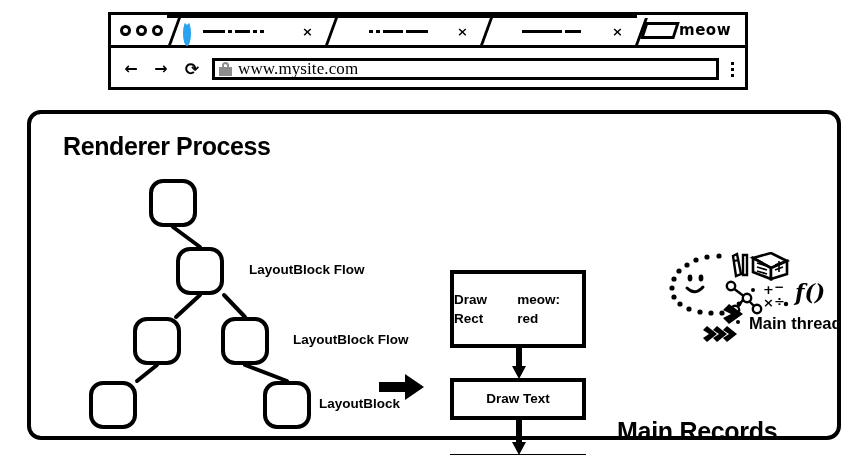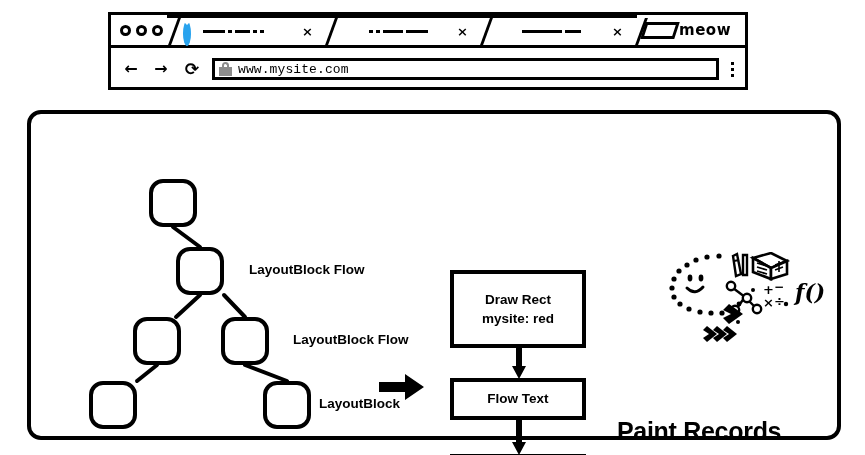--- a/index.html
+++ b/index.html
@@ -98,22 +98,22 @@
   }
   #lock-icon .body{
     position:absolute;left:0;bottom:0;width:13px;height:9px;background:#8c8c8c;
   }
   #lock-icon .shackle{
     position:absolute;left:3px;top:0;width:7px;height:7px;
     border:2px solid #8c8c8c;border-bottom:none;
     border-radius:4px 4px 0 0;box-sizing:border-box;
   }
   #url-text{
-    margin-left:6px;font-size:13px;letter-spacing:.1px;
-    font-family:Liberation Mono, monospace;
+    margin-left:6px;font-size:17px;letter-spacing:.1px;
+    font-family:Liberation Serif, serif;
   }
   #menu-dots{
     flex:0 0 auto;width:26px;height:100%;
     display:flex;flex-direction:column;align-items:center;justify-content:center;
     gap:3px;
   }
   #menu-dots i{width:3px;height:3px;background:#000;display:block;}
 
   
   #renderer-panel{
@@ -135,21 +135,21 @@
   .tree-label{
     position:absolute;font-size:13.5px;font-weight:600;white-space:nowrap;
   }
 
   
   #flow-arrow{position:absolute;left:348px;top:258px;}
 
   
   .paint-box{
     position:absolute;border:4px solid #000;box-sizing:border-box;background:#fff;
-    display:flex;flex-direction:column;align-items:center;justify-content:center;
+    display:flex;align-items:center;justify-content:center;
     font-size:13.5px;font-weight:600;line-height:1.42;
   }
   #paint-box-1{left:419px;top:156px;width:136px;height:78px;}
   #paint-box-2{left:419px;top:264px;width:136px;height:42px;}
   #paint-box-3{left:419px;top:340px;width:136px;height:78px;}
   .paint-arrow{position:absolute;left:481px;}
   #paint-arrow-1{top:234px;}
   #paint-arrow-2{top:306px;}
 
   #paint-records-title{
@@ -240,20 +240,21 @@
     <div id="menu-dots">
       <i></i>
         <i></i>
         <i></i>
     </div>
   </div>
 </div>
 
 <div id="renderer-panel">
 
+  <div id="renderer-title">Renderer Process</div>
 
   <div id="layout-tree">
     <svg width="330" height="250">
       <g stroke="#000" stroke-width="4" fill="none" stroke-linecap="round">
         <line x1="102" y1="58" x2="129" y2="78"></line>
         <line x1="129" y1="126" x2="105" y2="148"></line>
         <line x1="153" y1="126" x2="174" y2="148"></line>
         <line x1="86" y1="196" x2="66" y2="212"></line>
         <line x1="174" y1="196" x2="216" y2="212"></line>
       </g>
@@ -270,42 +271,42 @@
     <div class="tree-label" style="left:222px;top:163px;">LayoutBlock Flow</div>
     <div class="tree-label" style="left:248px;top:227px;">LayoutBlock</div>
   </div>
 
   <svg id="flow-arrow" width="46" height="30" viewBox="0 0 46 30">
     <path d="M0 10 H26 V2 L45 15 L26 28 V20 H0 Z" fill="#000"></path>
   </svg>
 
   <div class="paint-box" id="paint-box-1">
     <div>Draw Rect</div>
-    <div>mysite: red</div>
+    <div>meow: red</div>
   </div>
 
   <svg class="paint-arrow" id="paint-arrow-1" width="14" height="32" viewBox="0 0 14 32">
     <path d="M4 0 H10 V18 H14 L7 31 L0 18 H4 Z" fill="#000"></path>
   </svg>
 
   <div class="paint-box" id="paint-box-2">
-    <div>Flow Text</div>
+    <div>Draw Text</div>
   </div>
 
   <svg class="paint-arrow" id="paint-arrow-2" width="14" height="36" viewBox="0 0 14 36">
     <path d="M4 0 H10 V22 H14 L7 35 L0 22 H4 Z" fill="#000"></path>
   </svg>
 
   <div class="paint-box" id="paint-box-3">
     
     
     
   </div>
 
-  <div id="paint-records-title">Paint Records</div>
+  <div id="paint-records-title">Main Records</div>
 
   <svg id="main-thread-illustration" width="170" height="95" viewBox="0 0 170 95">
 
     <g fill="#000">
       <circle cx="52" cy="4" r="2.6"></circle>
         <circle cx="40" cy="5" r="2.6"></circle>
       <circle cx="29" cy="8" r="2.6"></circle>
         <circle cx="20" cy="13" r="2.6"></circle>
       <circle cx="12" cy="19" r="2.6"></circle>
         <circle cx="7" cy="27" r="2.6"></circle>
@@ -372,13 +373,14 @@
     <text x="128" y="48" fill="#000" font-family="DejaVu Serif, serif" font-style="italic" font-weight="bold" font-size="22">f()</text>
 
     <g fill="#000">
       <path d="M40 74 L50 82 L40 90 L36 86 L42 82 L36 78 Z"></path>
       <path d="M50 74 L60 82 L50 90 L46 86 L52 82 L46 78 Z"></path>
       <path d="M60 74 L70 82 L60 90 L56 86 L62 82 L56 78 Z"></path>
       <path d="M62 52 L76 62 L62 72 L56 66 L64 62 L56 58 Z"></path>
     </g>
   </svg>
 
+  <div id="main-thread-label">Main thread</div>
 </div>
 
 </body></html>

